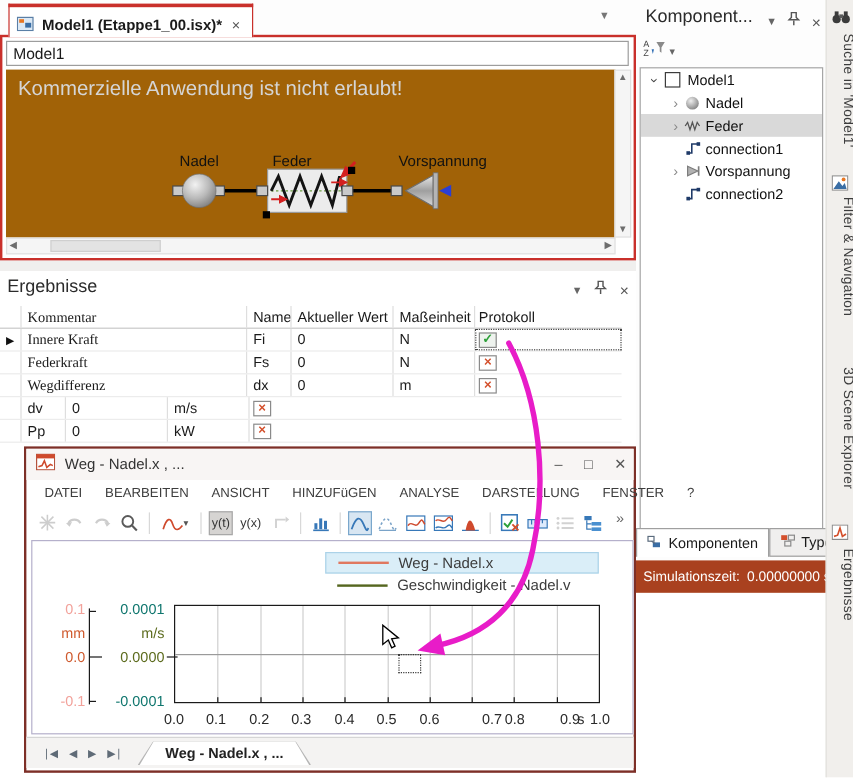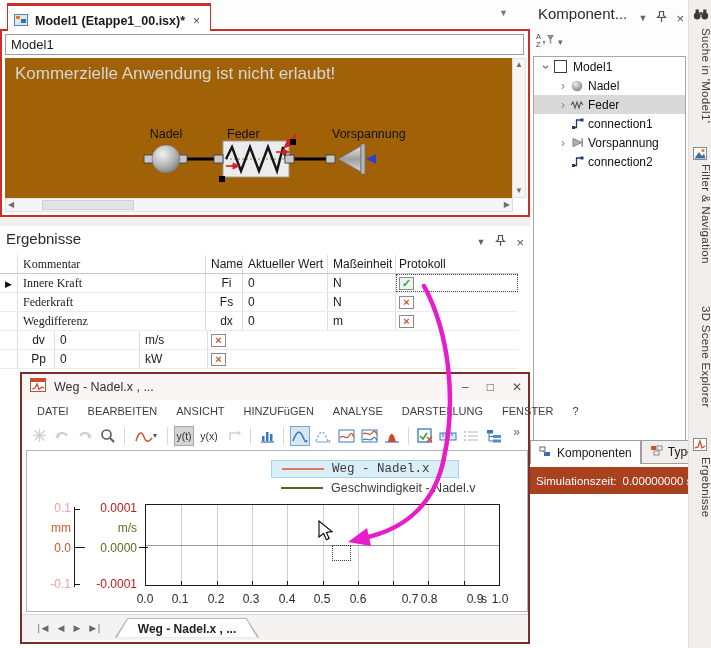--- a/index.html
+++ b/index.html
@@ -52,21 +52,21 @@
   .panel-icons { position:absolute; right:6px; top:7px; display:flex; gap:10px; align-items:center; }
   .panel-caret { color:#666; font-size:9px; }
   .panel-close { color:#555; font-size:13px; line-height:11px; }
 
   .rtable { position:absolute; left:0; top:29px; width:518px; font-size:12px; }
   .rrow { display:flex; height:19px; line-height:18px; border-bottom:1px solid #ececec; }
   .rrow.rhead { border-bottom:1px solid #c9c9c9; }
   .rcell { padding-left:5px; border-right:1px solid #dedede; overflow:hidden; white-space:nowrap; }
   .c-mark { width:18px; padding:0; text-align:center; }
   .c-comment { width:188px;font-family:Liberation Serif, serif; }
-  .c-name { width:37px;text-align:center; }
+  .c-name { width:37px; }
   .c-value { width:85px; }
   .c-unit { width:68px; }
   .c-proto { width:122px; border-right:none; display:flex; align-items:center; padding-left:3px; }
   .c-proto.sel { outline:1px dotted #444; outline-offset:-1px; }
   .rowmark { color:#111; font-size:9px; }
   .cbx {
     width:15px; height:13px; border:1px solid #8a8a8a; background:#fff;
     display:flex; align-items:center; justify-content:center; font-size:11px; font-weight:bold;
   }
   .cbx.on { background:#eef3ee; color:#2ea13a; }
@@ -97,21 +97,21 @@
   .legend-row.hl { background:#daeef8; border:1px solid #abd2e8; }
   .leg-line { width:42px; height:0; border-top:2px solid; }
 
   .plotbox { position:absolute; left:118px; top:53px; width:355px; height:82px; border:1px solid #1a1a1a; }
   .vgrid { position:absolute; top:0; bottom:0; width:1px; background:#cfcfcf; }
   .hmid { position:absolute; left:0; right:0; top:40px; height:1px; background:#9a9a9a; }
   .xtick { position:absolute; bottom:0; width:1px; height:4px; background:#1a1a1a; }
 
   .ylab { position:absolute; font-size:12px; text-align:right; width:44px; }
   .y1 { color:#cf5a2e; } .y1.lite { color:#f2a29b; }
-  .y2 { color:#5c6b1d; } .y2.lite { color:#b91c1c; }
+  .y2 { color:#5c6b1d; } .y2.lite { color:#0f766e; }
   .yaxis-line { position:absolute; left:47px; top:56px; width:1px; height:80px; background:#1a1a1a; }
   .ytick { position:absolute; height:1px; background:#1a1a1a; }
   .xlab { position:absolute; top:141px; font-size:12px; color:#2a2a2a; transform:translateX(-50%); }
 
   .pw-bottom { position:absolute; left:0; right:0; top:240px; height:26px; background:#f4f3f2; border-top:1px solid #d5d5d5; display:flex; align-items:center; padding-left:8px; }
   .navbtn { color:#5f6b77; font-size:9px; padding:0 5px; letter-spacing:-1px; }
   .sheettab { margin-left:8px; clip-path:polygon(13px 0, calc(100% - 13px) 0, 100% 100%, 0 100%); background:#b5b5b5; padding:1px; }
   .sheettab-inner { clip-path:polygon(12.5px 0, calc(100% - 12.5px) 0, 100% 100%, 0 100%); background:#fff; font-weight:bold; font-size:12px; padding:3px 22px 4px 22px; color:#222; }
 
   
@@ -615,21 +615,21 @@
           <rect x="1" y="1" width="6" height="3.5" fill="#3778b8"></rect>
           <rect x="7" y="6" width="8" height="3" fill="#4a90d0"></rect>
           <rect x="7" y="10.5" width="8" height="3" fill="#4a90d0"></rect>
           <path d="M3 4.5 V12 H7 M3 7.5 H7" fill="none" stroke="#3778b8"></path>
         </svg>
       </span>
     <span class="tb-overflow">»</span>
   </div>
 
   <div class="chart-client">
-    <div class="legend-row hl" style="left:244px; top:9px; width:188px;font-family:Liberation Mono, monospace;">
+    <div class="legend-row hl" style="left:244px; top:9px; width:228px;">
       <span class="leg-line" style="border-color:#e07860"></span>
       <span>Weg - Nadel.x</span>
     </div>
     <div class="legend-row" style="left:244px; top:28px; width:228px;">
       <span class="leg-line" style="border-color:#55661f"></span>
       <span>Geschwindigkeit - Nadel.v</span>
     </div>
 
     <div class="ylab y1 lite" style="left:0; top:50px;">0.1</div>
     <div class="ylab y1" style="left:0; top:70px;">mm</div>

